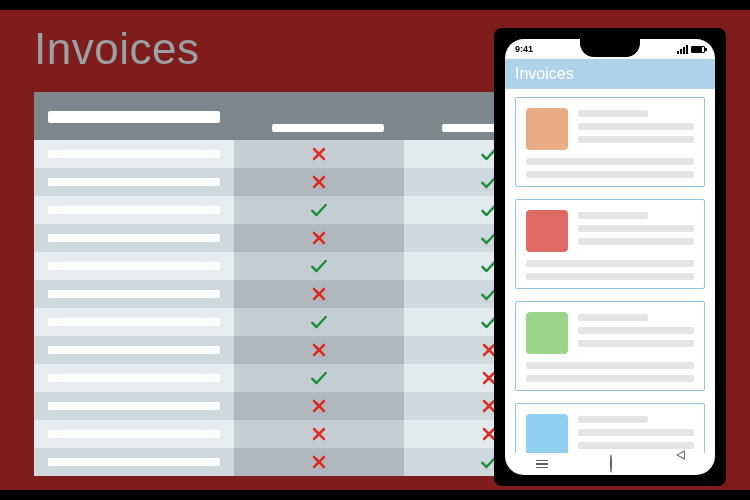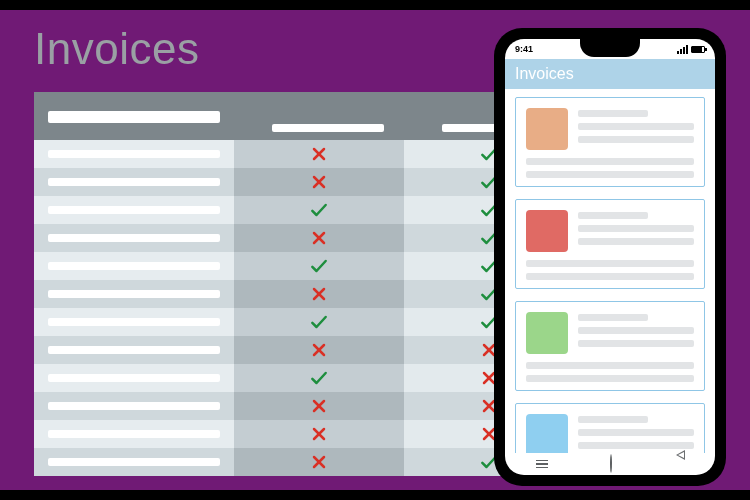--- a/index.html
+++ b/index.html
@@ -1,18 +1,18 @@
 <!DOCTYPE html>
 <html><head>
 <meta charset="utf-8">
 <style>
   * { box-sizing: border-box; margin: 0; padding: 0; }
   html, body { width: 750px; height: 500px; overflow: hidden; font-family: Arial, Helvetica, sans-serif; background: #fff; }
 
-  .stage { position: relative; width: 750px; height: 500px; background: #701a75; }
+  .stage { position: relative; width: 750px; height: 500px; background: #7f1d1d; }
 
   .bar-top, .bar-bottom { position: absolute; left: 0; width: 750px; height: 10px; background: #000; }
   .bar-top { top: 0; }
   .bar-bottom { bottom: 0; }
 
   .page-title { position: absolute; top: 24px; left: 34px; font-size: 44px; color: #9aa0a4; font-weight: 400; letter-spacing: 0.5px; }
 
   
   .desk { position: absolute; left: 34px; top: 92px; width: 682px; }
   .thead { display: flex; height: 48px; }
@@ -41,21 +41,21 @@
   .row.odd  .c2 { background: #cfd8dc; }
   .row.even .c3 { background: #c4cdd2; }
   .row.odd  .c3 { background: #aeb8bd; }
 
   .c0 .stub { height: 8px; background: #fff; border-radius: 2px; width: 100%; }
 
   .mark { width: 20px; height: 20px; }
   .mark svg { width: 20px; height: 20px; display: block; }
 
   
-  .phone { position: absolute; right: 24px; top: 28px; width: 232px; height: 458px; border-radius: 28px; background: #000; padding: 8px; }
+  .phone { position: absolute; right: 24px; top: 28px; width: 232px; height: 458px; border-radius: 8px; background: #000; padding: 8px; }
   .phone-inner { width: 100%; height: 100%; background: #000; border-radius: 22px; padding: 3px; }
   .screen { position: relative; width: 100%; height: 100%; background: #fff; border-radius: 19px; overflow: hidden; }
 
   .notch { position: absolute; top: 0; left: 50%; transform: translateX(-50%); width: 60px; height: 18px; background: #000; border-bottom-left-radius: 14px; border-bottom-right-radius: 14px; z-index: 5; }
 
   .statusbar { position: absolute; top: 0; left: 0; right: 0; height: 20px; display: flex; justify-content: space-between; align-items: center; padding: 0 10px; font-size: 9px; font-weight: 600; color: #000; z-index: 4; }
   .status-icons { display: flex; align-items: center; gap: 3px; }
   .sig { display: flex; align-items: flex-end; gap: 1px; }
   .sig i { width: 2px; background: #000; display: block; }
   .sig i:nth-child(1){height:3px}.sig i:nth-child(2){height:5px}.sig i:nth-child(3){height:7px}.sig i:nth-child(4){height:9px}

